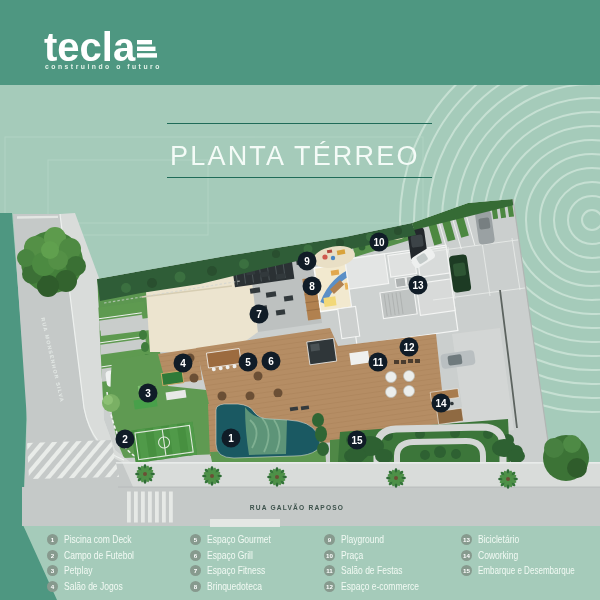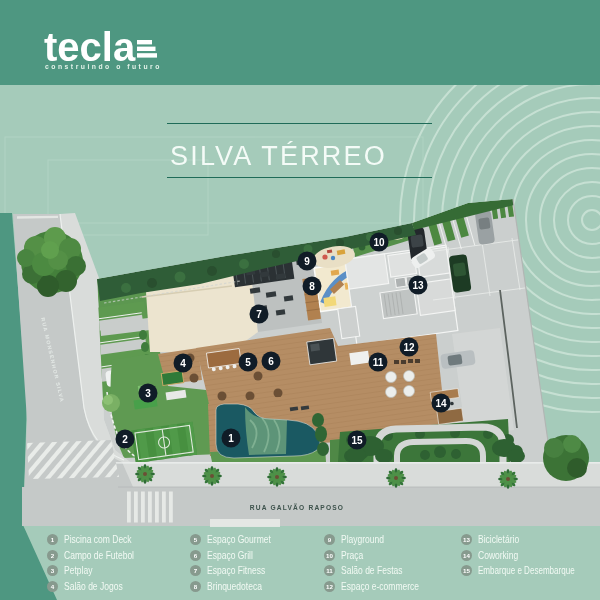--- a/index.html
+++ b/index.html
@@ -51,21 +51,21 @@
   <svg style="position:absolute;left:137px;top:39px" width="24" height="22" viewBox="0 0 24 22">
     <rect x="0" y="1" width="15" height="4.4" fill="#fff"></rect>
     <rect x="0" y="7.6" width="18.5" height="4.4" fill="#fff"></rect>
     <rect x="0" y="14.2" width="20" height="4.4" fill="#fff"></rect>
   </svg>
 
   <div class="tagline">construindo o futuro</div>
 
   <div class="titlebox">
     <div class="tline" style="top:0"></div>
-    <div class="ttext">SILVA TÉRREO</div>
+    <div class="ttext">PLANTA TÉRREO</div>
     <div class="tline" style="top:54px"></div>
   </div>
 
   <svg id="plan" style="position:absolute;left:0;top:0" width="600" height="600" viewBox="0 0 600 600">
     <defs>
       <clipPath id="lotclip">
           <polygon points="97,279 141,271 226,256 345,237 412,223 468,203 513,199 551,462 130,462 115,450 104,420"></polygon>
         </clipPath>
       <pattern id="hatch" width="9" height="9" patternUnits="userSpaceOnUse" patternTransform="rotate(40)">
         <rect width="9" height="9" fill="#c5c9c8"></rect>

